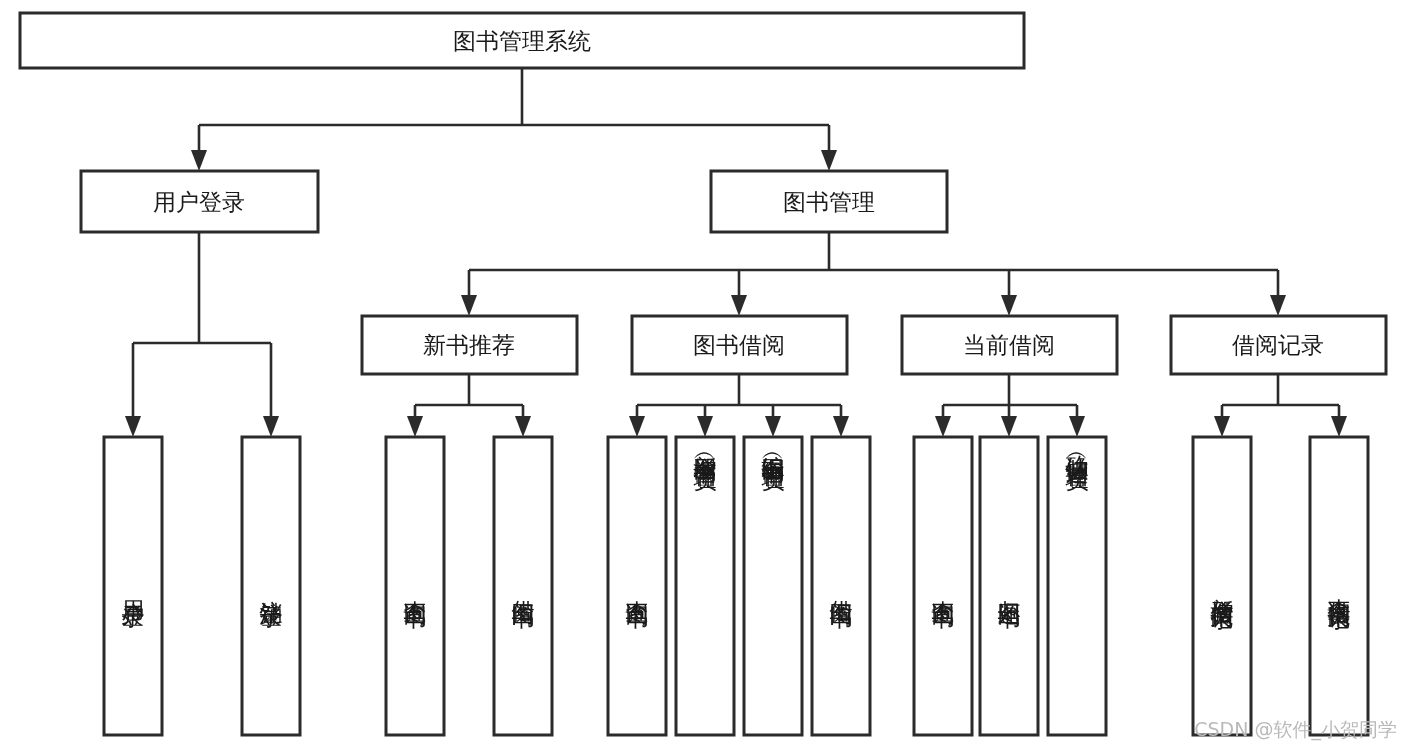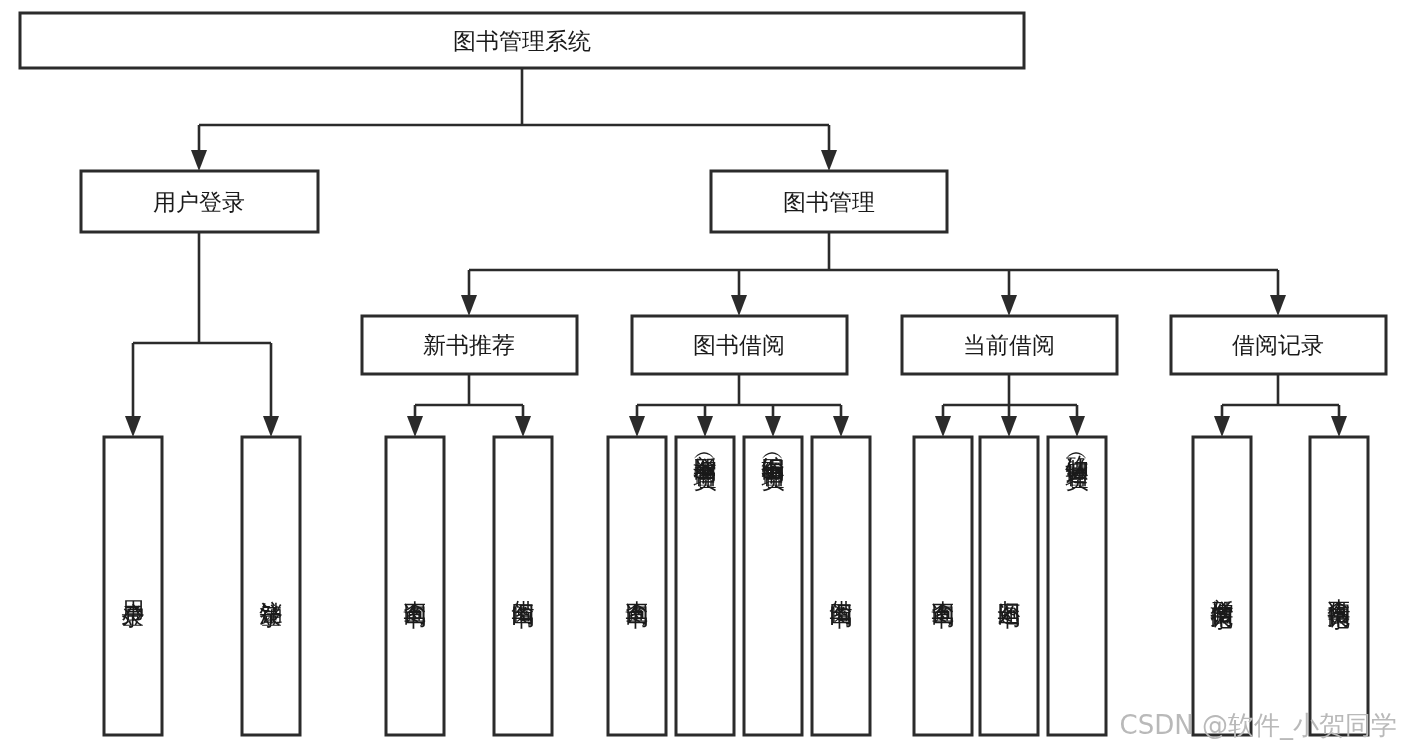--- a/index.html
+++ b/index.html
@@ -65,21 +65,21 @@
     color: #1a1a1a;
     letter-spacing: 2px;
     white-space: nowrap;
     text-align: center;
   }
   .watermark {
     position: absolute;
     right: 8px;
     bottom: 4px;
     font-family: "DejaVu Sans", "Liberation Sans", sans-serif;
-    font-size: 26px;
+    font-size: 19px;
     color: #b9b9b9;
     white-space: nowrap;
     user-select: none;
   }
 </style>
 </head>
 <body>
 
 <div id="diagram-root">
 

